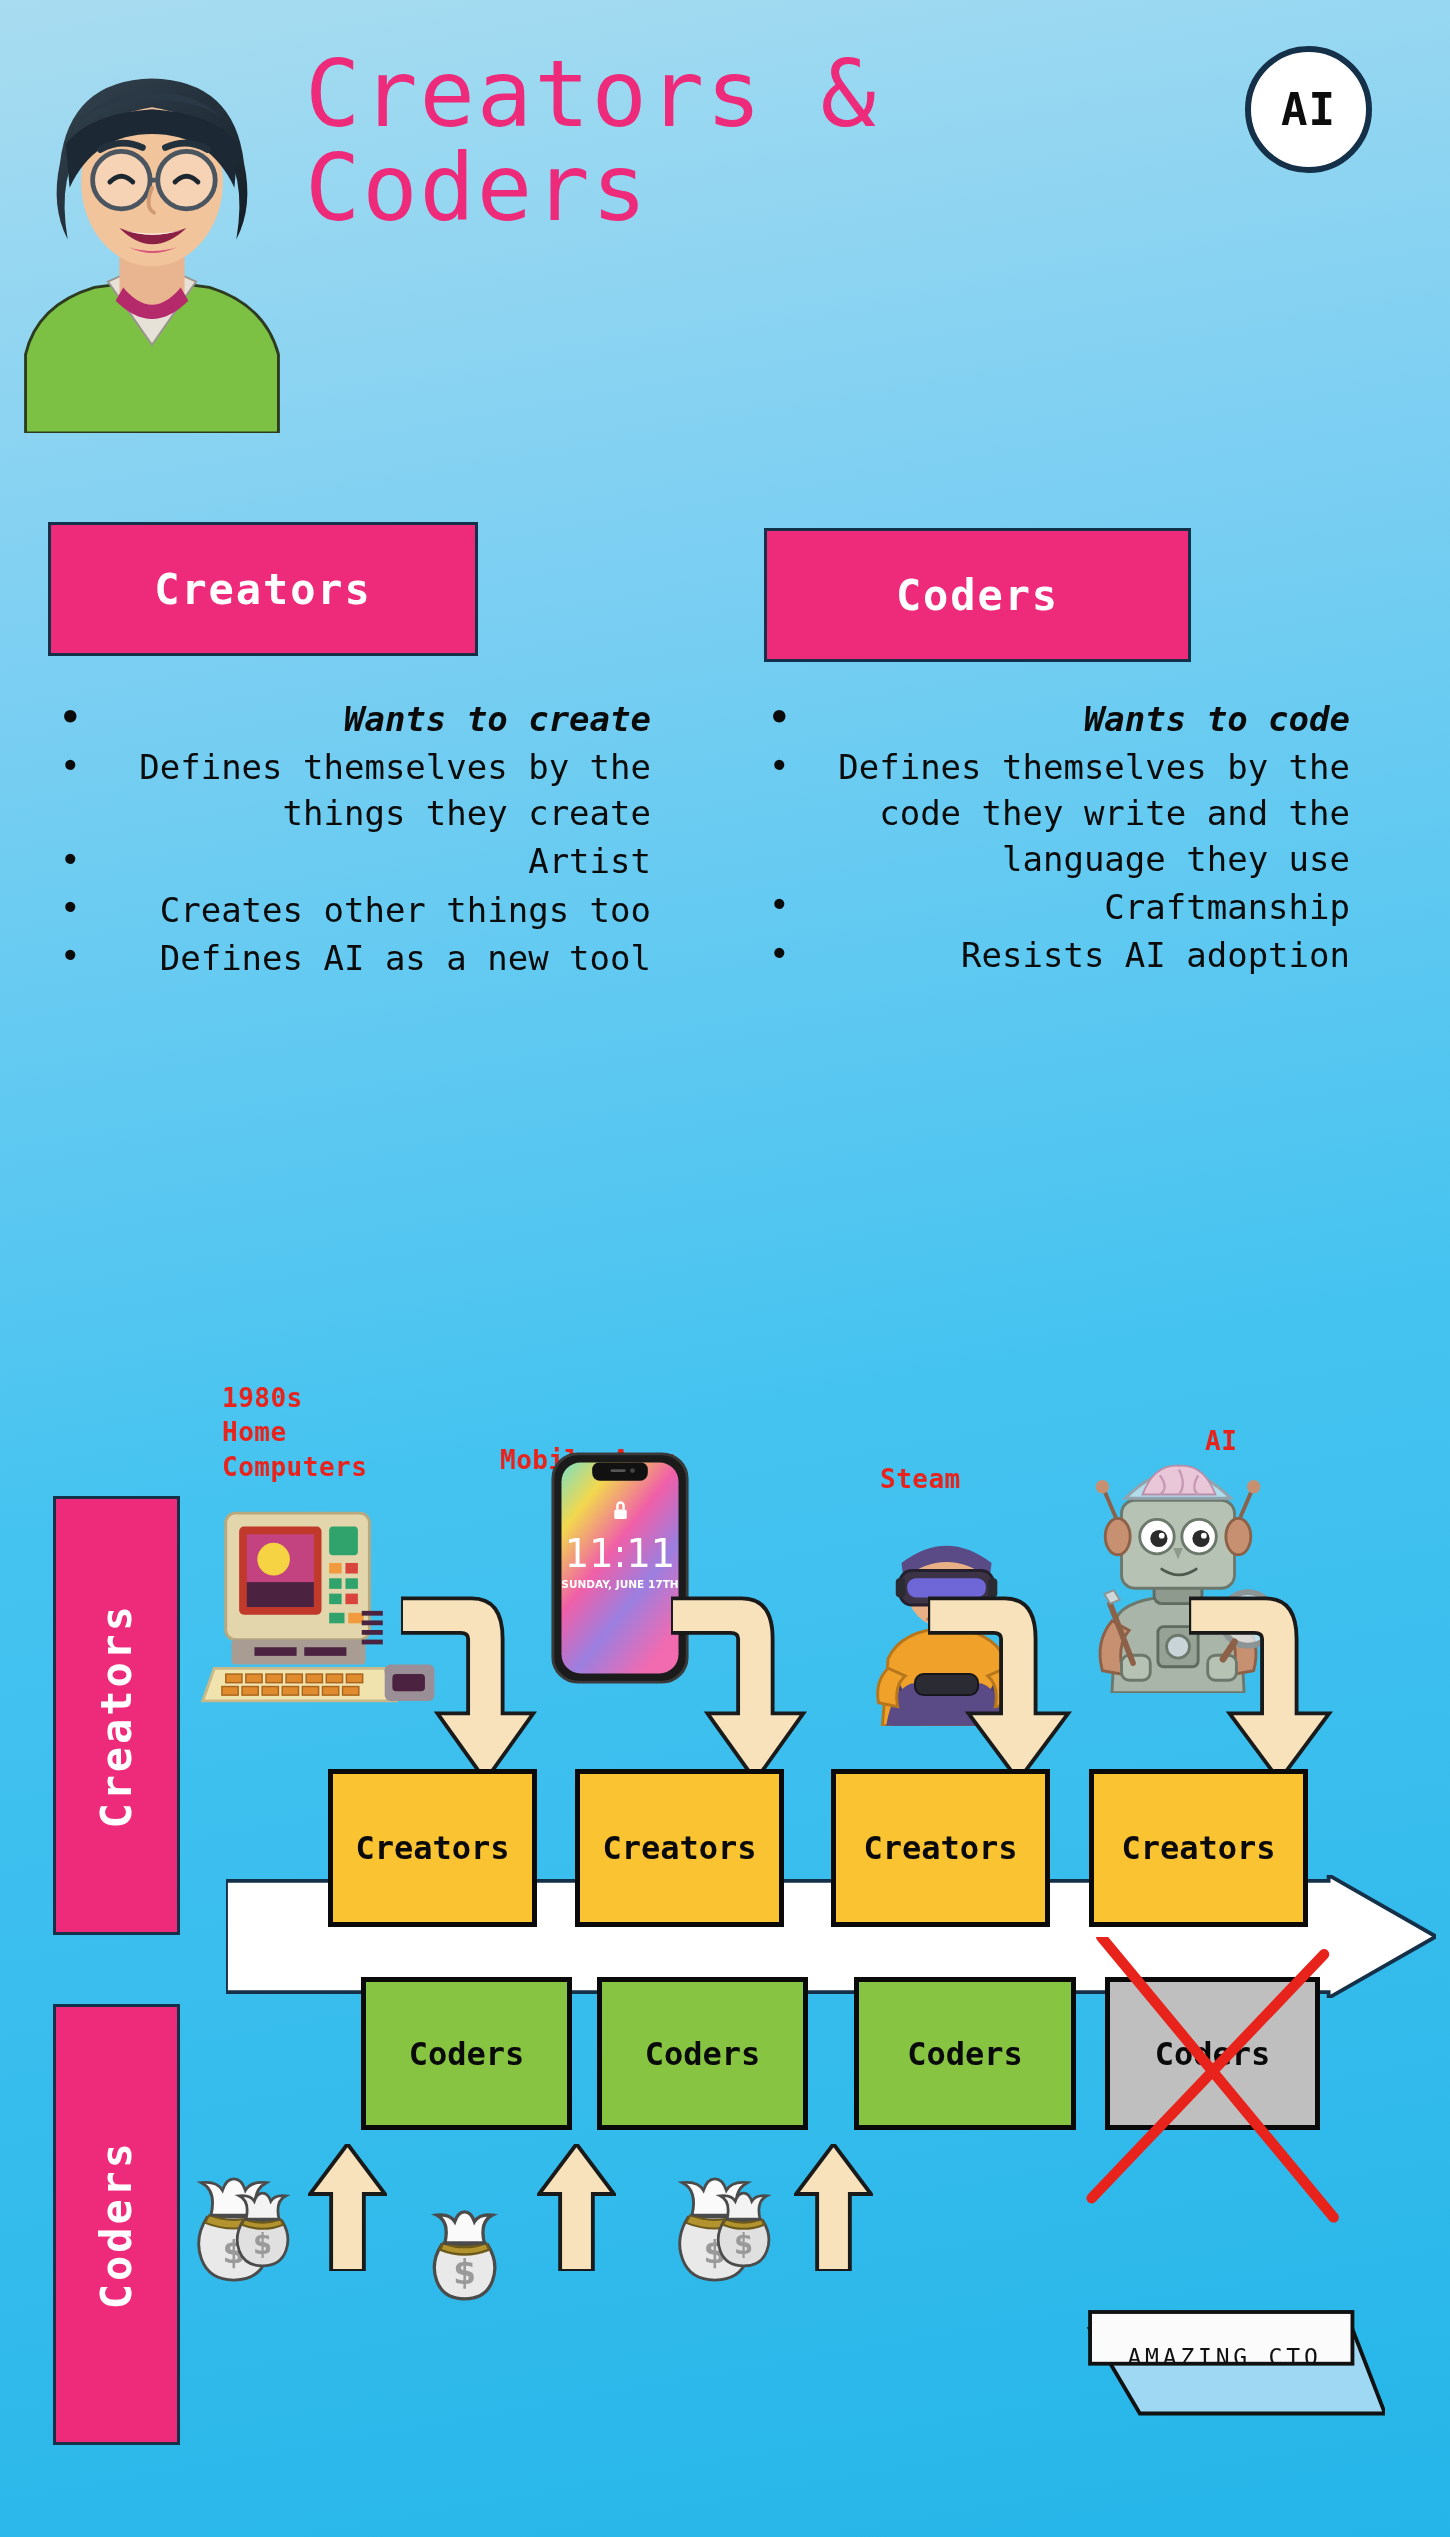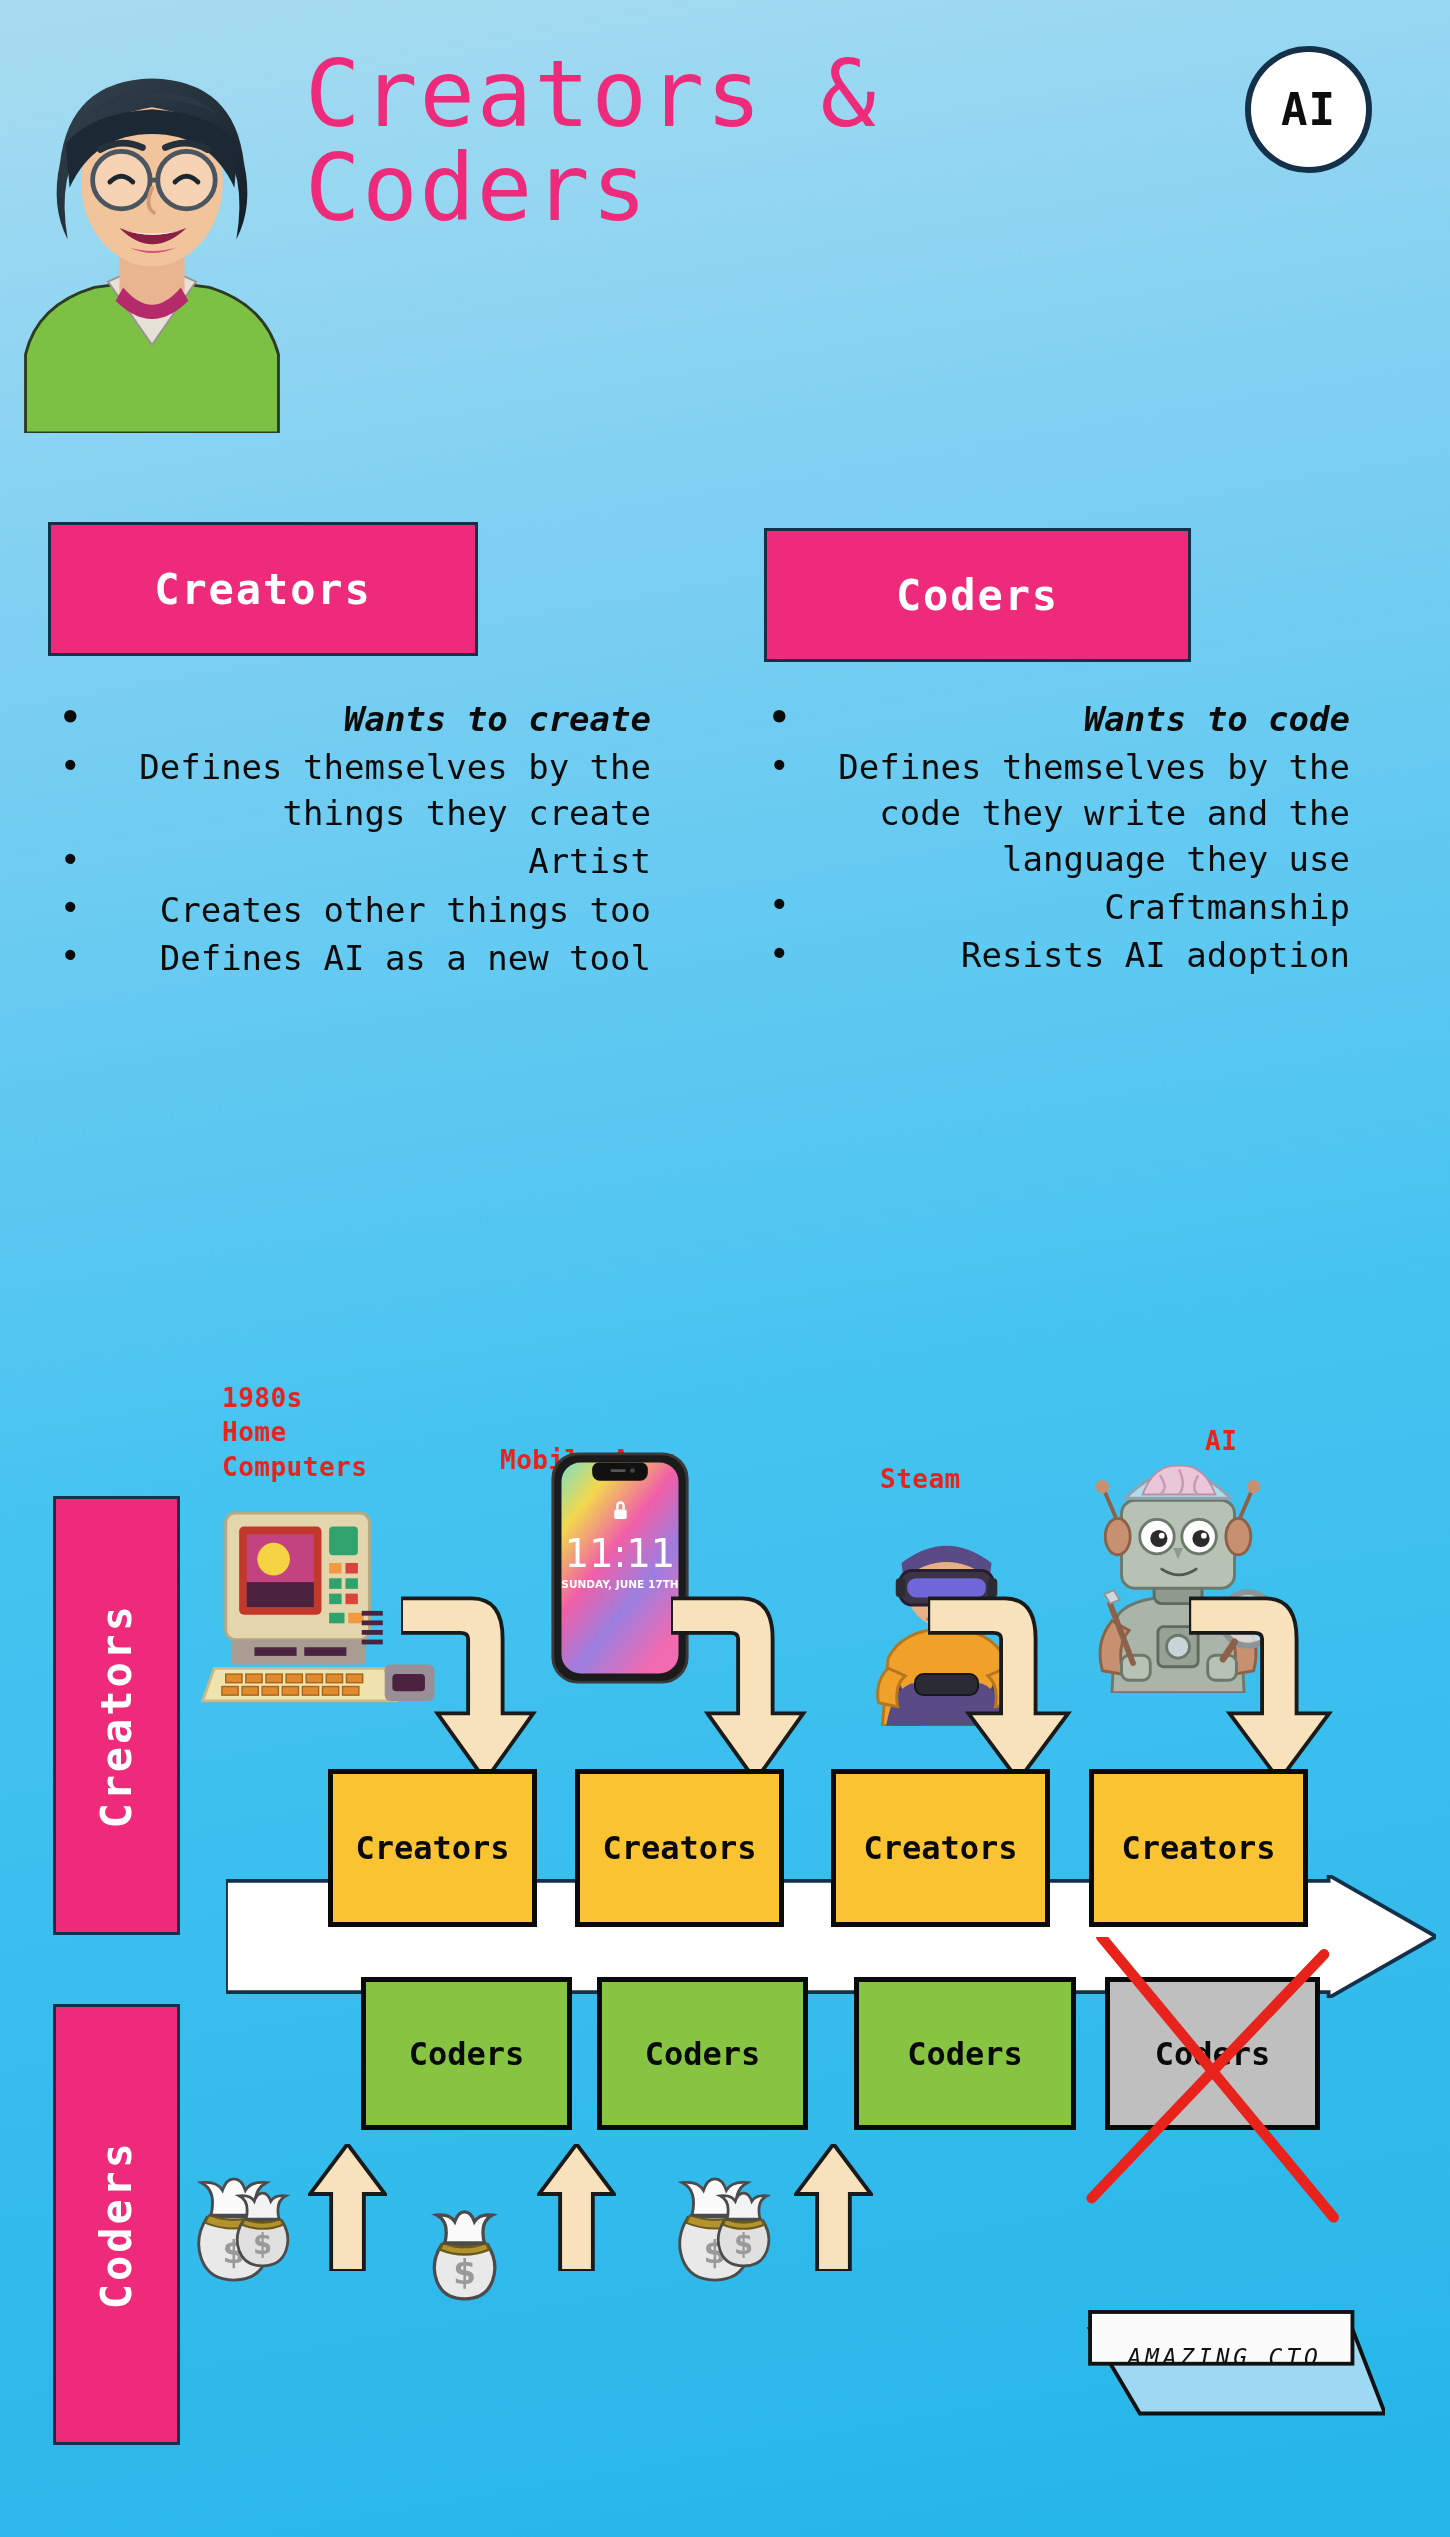--- a/index.html
+++ b/index.html
@@ -114,21 +114,21 @@
 
   .money { position:absolute; width:105px; height:120px; }
   #mb-0 { left:190px; top:2169px; }
   #mb-1 { left:414px; top:2191px; }
   #mb-2 { left:671px; top:2169px; }
 
   #logo { position:absolute; left:1069px; top:2306px; width:316px; height:125px; }
   #logo-text {
     position:absolute; left:1101px; top:2332px; width:247px; height:50px;
     display:flex; align-items:center; justify-content:center;
-    font-size:23px; letter-spacing:3.8px; color:#111; font-weight:500;font-style:italic;
+    font-size:23px; letter-spacing:3.8px; color:#111; font-weight:500;
   }
 </style>
 </head>
 <body>
 
 <div id="header">
 
   <div id="avatar">
     <svg width="288" height="433" viewBox="0 0 300 452">
       <defs>

